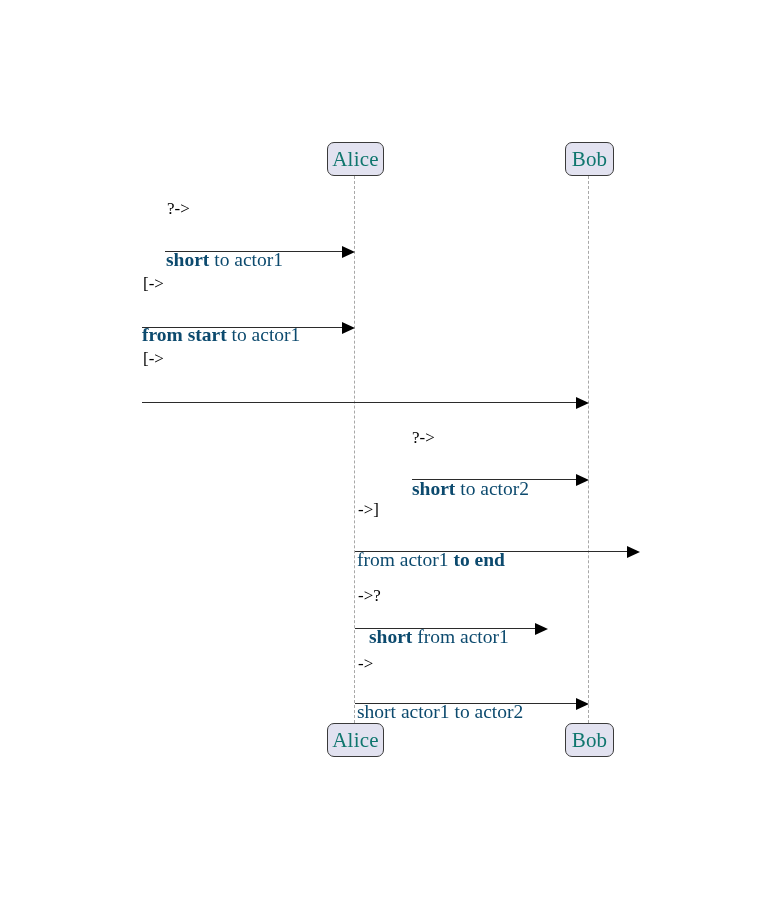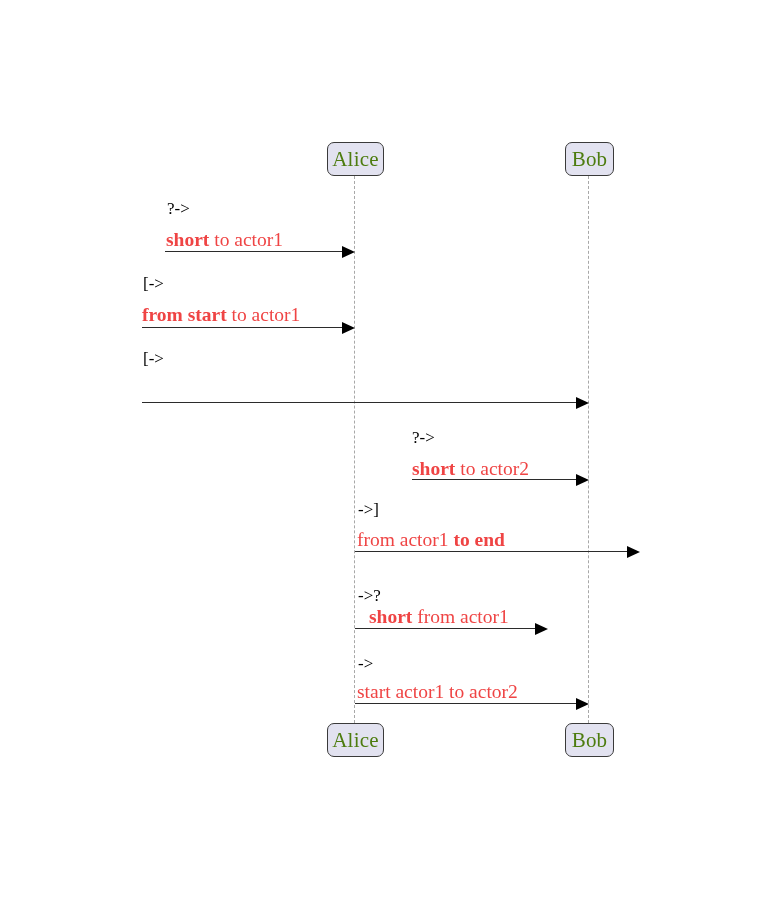--- a/index.html
+++ b/index.html
@@ -24,21 +24,21 @@
   }
   .actor-box {
     position: absolute;
     box-sizing: border-box;
     background: #e2e2f0;
     border: 1.6px solid #3a3a3a;
     border-radius: 7px;
     text-align: center;
     font-size: 21px;
     line-height: 1;
-    color: #4d7c0f;
+    color: #0f766e;
     display: flex;
     align-items: center;
     justify-content: center;
     letter-spacing: 0.2px;
   }
   .lifeline {
     position: absolute;
     width: 0;
     border-left: 1.6px dashed #a8a8a8;
   }
@@ -53,21 +53,22 @@
     height: 0;
     border-top: 6.5px solid transparent;
     border-bottom: 6.5px solid transparent;
     border-left: 13px solid #000000;
   }
   .msg-text {
     position: absolute;
     font-size: 19.5px;
     line-height: 1;
     white-space: nowrap;
-    color: #ef4444;
+    color: #0c4a6e;
+    margin-top: 20px;
   }
   .msg-type {
     position: absolute;
     font-size: 17px;
     line-height: 1;
     white-space: nowrap;
     color: #000000;
   }
   .msg-text b {
     font-weight: bold;
@@ -110,14 +111,14 @@
     <div class="msg-arrow-head" style="left: 627px; top: 545.5px;"></div>
     <div class="msg-type" style="left: 358px; top: 501px;">-&gt;]</div>
     <div class="msg-text" style="left: 357px; top: 530px;">from actor1 <b>to end</b></div>
     <div class="msg-arrow-line" style="left: 355px; top: 628px; width: 182px;"></div>
     <div class="msg-arrow-head" style="left: 535px; top: 622.5px;"></div>
     <div class="msg-type" style="left: 358px; top: 587px;">-&gt;?</div>
     <div class="msg-text" style="left: 369px; top: 607px;"><b>short</b> from actor1</div>
     <div class="msg-arrow-line" style="left: 355px; top: 703px; width: 223px;"></div>
     <div class="msg-arrow-head" style="left: 576px; top: 697.5px;"></div>
     <div class="msg-type" style="left: 358px; top: 655px;">-&gt;</div>
-    <div class="msg-text" style="left: 357px; top: 682px;">start actor1 to actor2</div>
+    <div class="msg-text" style="left: 357px; top: 682px;">short actor1 to actor2</div>
   </div>
 
 </body></html>

